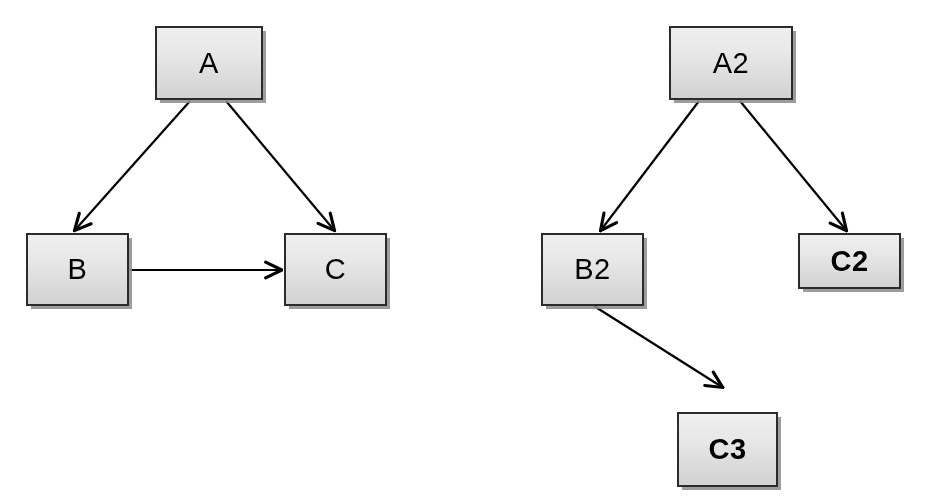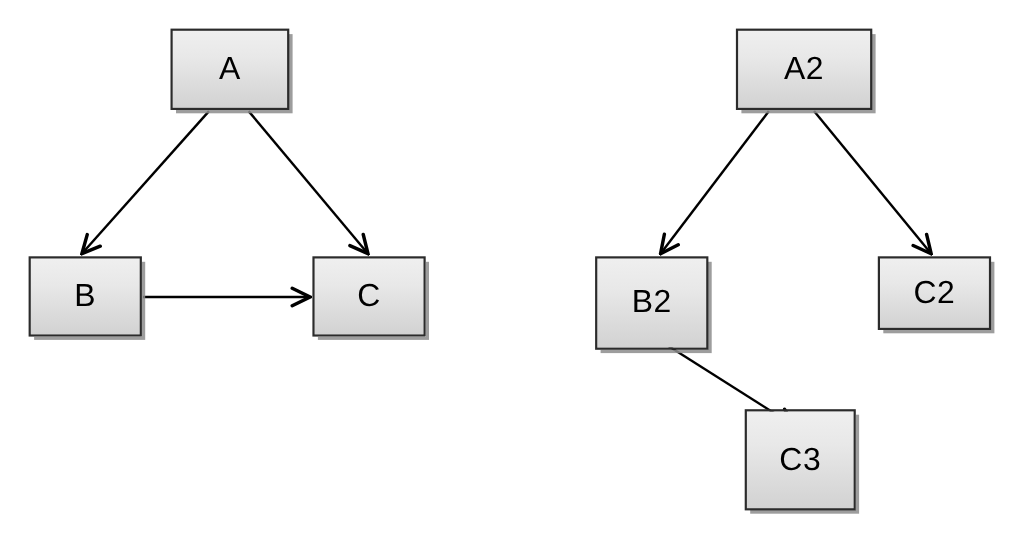--- a/index.html
+++ b/index.html
@@ -74,24 +74,24 @@
       </div>
       <div class="node" style="left: 26px; top: 233px; width: 103px; height: 73px;">
         <span class="node-label">B</span>
       </div>
       <div class="node" style="left: 284px; top: 233px; width: 103px; height: 73px;">
         <span class="node-label">C</span>
       </div>
       <div class="node" style="left: 669px; top: 26px; width: 124px; height: 74px;">
         <span class="node-label">A2</span>
       </div>
-      <div class="node" style="left: 541px; top: 233px; width: 103px; height: 85px;">
+      <div class="node" style="left: 541px; top: 233px; width: 103px; height: 73px;">
         <span class="node-label">B2</span>
       </div>
-      <div class="node" style="left: 798px; top: 233px; width: 103px; height: 67px;">
+      <div class="node" style="left: 798px; top: 233px; width: 103px; height: 56px; font-weight: bold;">
         <span class="node-label">C2</span>
       </div>
-      <div class="node" style="left: 677px; top: 372px; width: 101px; height: 92px;">
+      <div class="node" style="left: 677px; top: 412px; width: 101px; height: 75px; font-weight: bold;">
         <span class="node-label">C3</span>
       </div>
     </div>
 
 </div>
 
 </body></html>

